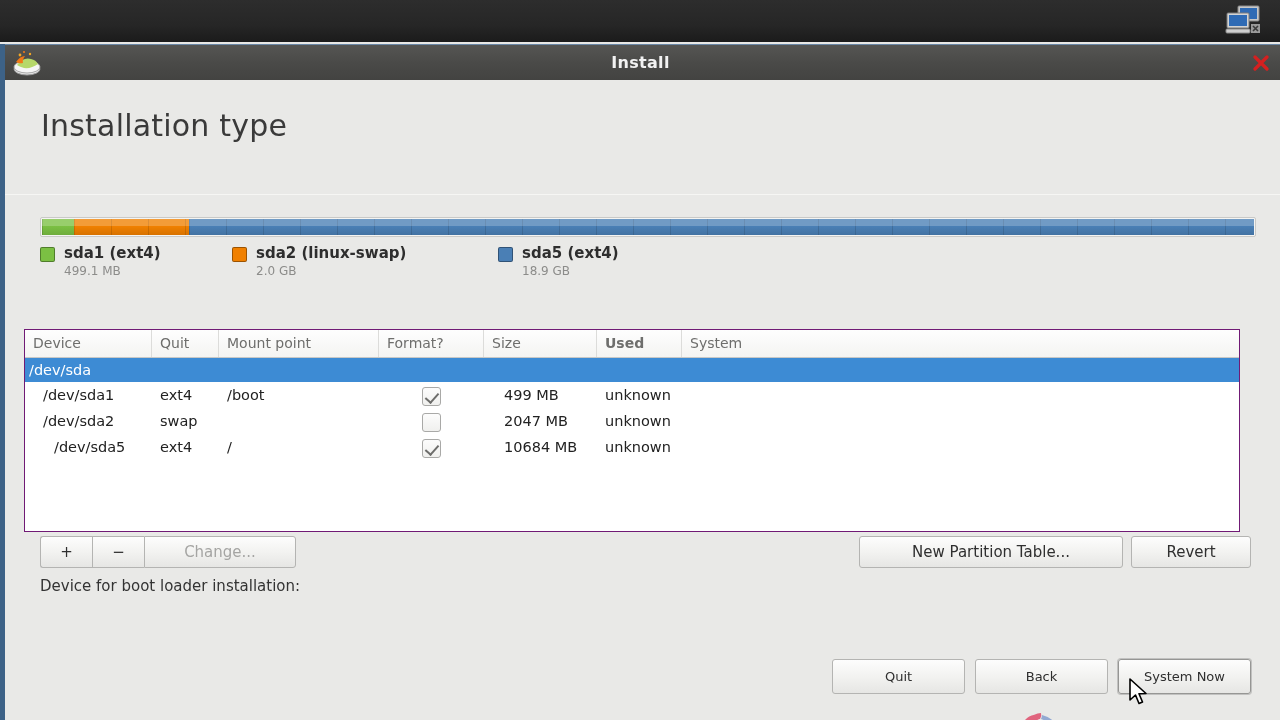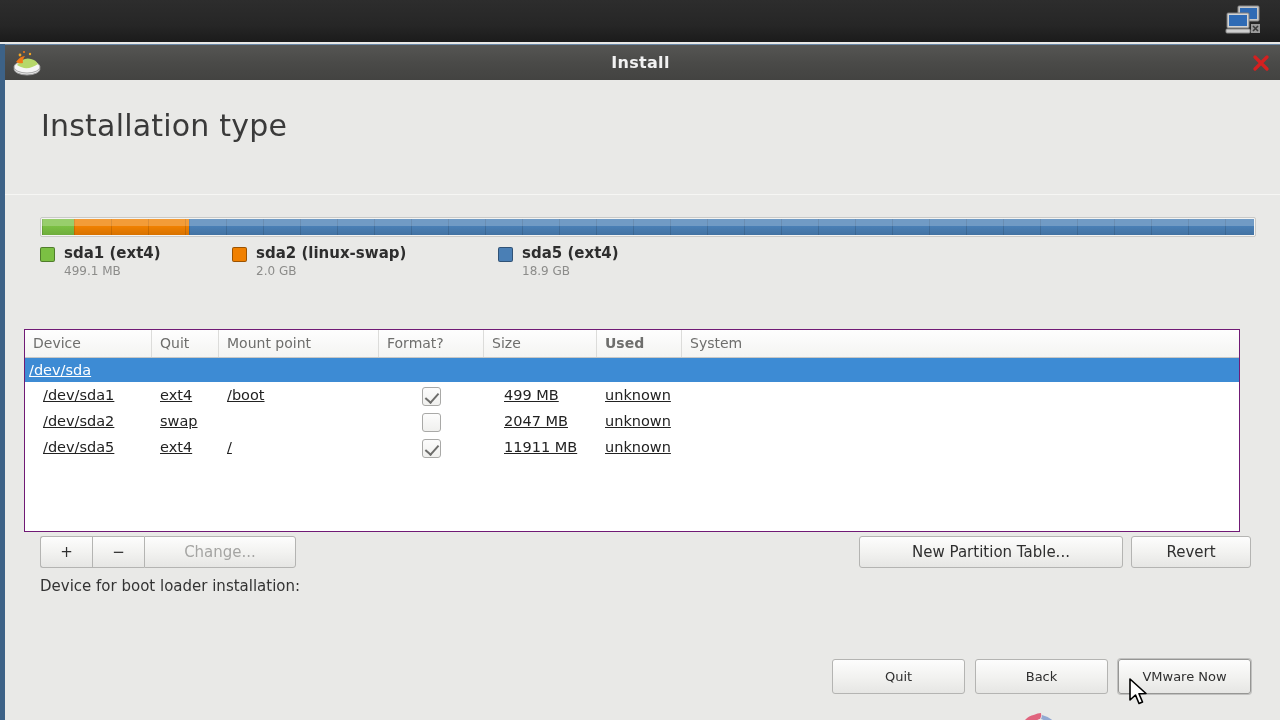--- a/index.html
+++ b/index.html
@@ -149,21 +149,20 @@
     white-space: nowrap;
   }
   #thead .th:last-child { border-right: none; }
 
   .trow {
     display: flex;
     height: 26px;
     font-size: 14.5px;
     color: #222;
     align-items: flex-start;
-    text-decoration: underline;
   }
   .trow .td {
     line-height: 26px;
     padding-left: 8px;
     white-space: nowrap;
     overflow: hidden;
   }
   #row-disk {
     height: 24px;
     background: #3d8bd4;
@@ -372,25 +371,25 @@
             <div class="trow">
               <div class="td" style="width: 127px; padding-left: 18px;">/dev/sda2</div>
               <div class="td" style="width: 67px;">swap</div>
               <div class="td" style="width: 160px;"></div>
               <div class="td" style="width: 105px; text-align: center; padding-left: 0px;"><span class="chk"></span></div>
               <div class="td" style="width: 113px; padding-left: 20px;">2047 MB</div>
               <div class="td" style="width: 85px;">unknown</div>
               <div class="td" style="width: 557px;"></div>
             </div>
             <div class="trow">
-              <div class="td" style="width: 127px; padding-left: 18px;">/dev/sda5</div>
+              <div class="td" style="width: 127px; padding-left: 29px;">/dev/sda5</div>
               <div class="td" style="width: 67px;">ext4</div>
               <div class="td" style="width: 160px;">/</div>
               <div class="td" style="width: 105px; text-align: center; padding-left: 0px;"><span class="chk on"></span></div>
-              <div class="td" style="width: 113px; padding-left: 20px;">11911 MB</div>
+              <div class="td" style="width: 113px; padding-left: 20px;">10684 MB</div>
               <div class="td" style="width: 85px;">unknown</div>
               <div class="td" style="width: 557px;"></div>
             </div>
           </div>
       </div>
 
       <div id="seg-buttons">
         <button class="btn" style="width:52px;">+</button>
         <button class="btn" style="width:52px;">−</button>
         <button class="btn disabled" style="width:152px;">Change...</button>
@@ -399,21 +398,21 @@
       <div id="right-buttons">
         <button class="btn" style="width:264px;">New Partition Table...</button>
         <button class="btn" style="width:120px;">Revert</button>
       </div>
 
       <div id="bootloader-label">Device for boot loader installation:</div>
 
       <div id="bottom-buttons">
           <button class="btn">Quit</button>
           <button class="btn">Back</button>
-          <button class="btn focus">VMware Now</button>
+          <button class="btn focus">System Now</button>
         </div>
 
       <div id="logo">
         <svg width="256" height="56" viewBox="0 0 256 56">
           <g>
             <path d="M34 8 q-18 4 -20 22 q-1 16 15 19 q14 2 17 -10 q1 -8 -6 -9 q-5 0 -6 4 q5 -1 6 3 q1 5 -6 5 q-9 0 -9 -10 q0 -16 12 -22 q-2 -1 -3 -2z" fill="#e0647e"></path>
             <path d="M20 14 q5 -8 12 -9 q2 3 0 6 q-7 2 -12 3z" fill="#e0647e"></path>
             <path d="M26 10 q6 -7 13 -7 q1 3 -1 6 q-7 1 -12 1z" fill="#e0647e"></path>
             <path d="M40 5 q14 3 17 18 q3 18 -13 25 q-3 -2 -3 -5 q12 -6 10 -19 q-2 -12 -12 -15 q1 -2 1 -4z" fill="#93a9d2"></path>
             <path d="M46 48 q-5 3 -10 3 q1 -3 3 -5 q4 0 7 2z" fill="#93a9d2"></path>

